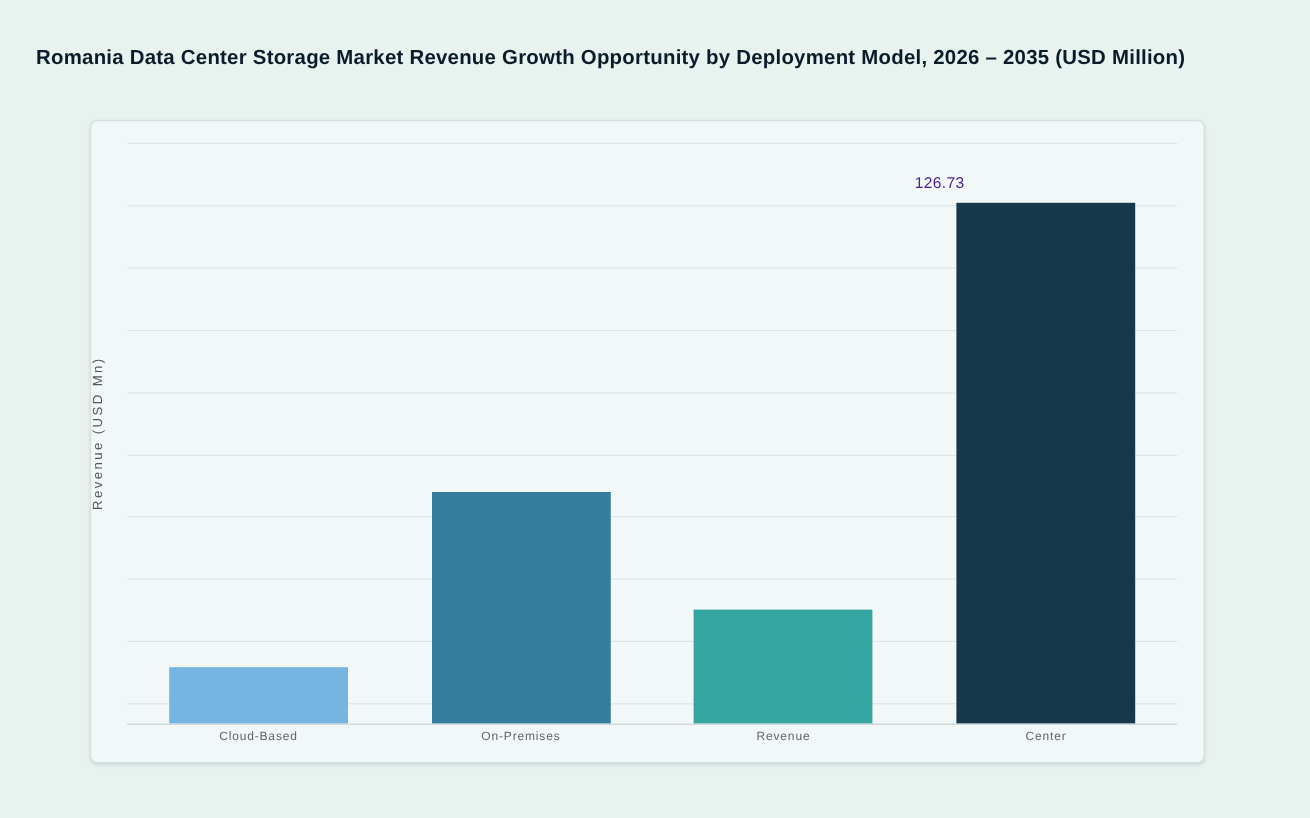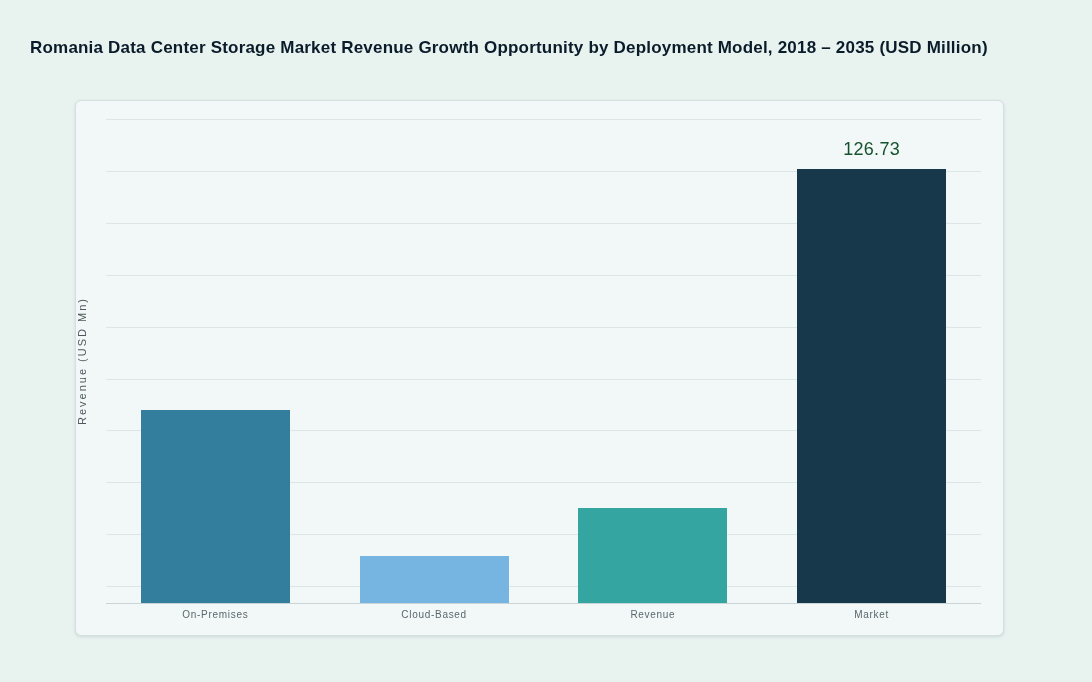--- a/index.html
+++ b/index.html
@@ -35,62 +35,62 @@
   .bars{
     position:absolute;left:0;top:0;width:100%;height:100%;
     display:flex;
   }
   .bar-col{
     flex:1 1 0;position:relative;height:100%;
     display:flex;align-items:flex-end;justify-content:center;
   }
   .bar{width:149px;}
   .bar-value{
-    position:absolute;left:0;width:100%;text-align:center;
-    font-size:18px;color:#14532d;letter-spacing:0.3px;
+    position:absolute;left:0;width:100%;
+    font-size:13px;color:#4c1d95;letter-spacing:0.3px;
   }
   .x-tick{
     position:absolute;top:calc(100% + 6px);left:0;width:100%;text-align:center;
     font-size:10px;color:#5a676d;letter-spacing:0.7px;
   }
 </style>
 </head>
 <body>
 
-<h1 class="title">Romania Data Center Storage Market Revenue Growth Opportunity by Deployment Model, 2018 – 2035 (USD Million)</h1>
+<h1 class="title">Romania Data Center Storage Market Revenue Growth Opportunity by Deployment Model, 2026 – 2035 (USD Million)</h1>
 
 <div class="card">
   <div class="plot">
     <div id="gridlines">
         <div class="gridline" style="top: 0px;"></div>
         <div class="gridline" style="top: 51.9px;"></div>
         <div class="gridline" style="top: 103.8px;"></div>
         <div class="gridline" style="top: 155.7px;"></div>
         <div class="gridline" style="top: 207.6px;"></div>
         <div class="gridline" style="top: 259.5px;"></div>
         <div class="gridline" style="top: 311.4px;"></div>
         <div class="gridline" style="top: 363.3px;"></div>
         <div class="gridline" style="top: 415.2px;"></div>
         <div class="gridline" style="top: 467.1px;"></div>
       </div>
     <div class="ylabel">Revenue (USD Mn)</div>
     <div class="bars" id="bars">
         <div class="bar-col">
+          <div class="bar" style="height: 46.9184px; background: rgb(118, 180, 226);"></div>
+          <div class="x-tick">Cloud-Based</div>
+        </div>
+        <div class="bar-col">
           <div class="bar" style="height: 193.153px; background: rgb(51, 126, 157);"></div>
           <div class="x-tick">On-Premises</div>
-        </div>
-        <div class="bar-col">
-          <div class="bar" style="height: 46.9184px; background: rgb(118, 180, 226);"></div>
-          <div class="x-tick">Cloud-Based</div>
         </div>
         <div class="bar-col">
           <div class="bar" style="height: 94.8642px; background: rgb(53, 165, 161);"></div>
           <div class="x-tick">Revenue</div>
         </div>
         <div class="bar-col">
           <div class="bar" style="height: 434.012px; background: rgb(22, 56, 74);"></div>
           <div class="bar-value" style="bottom: 443.012px;">126.73</div>
-          <div class="x-tick">Market</div>
+          <div class="x-tick">Center</div>
         </div>
       </div>
     <div class="axis-line"></div>
   </div>
 </div>
 
 </body></html>

